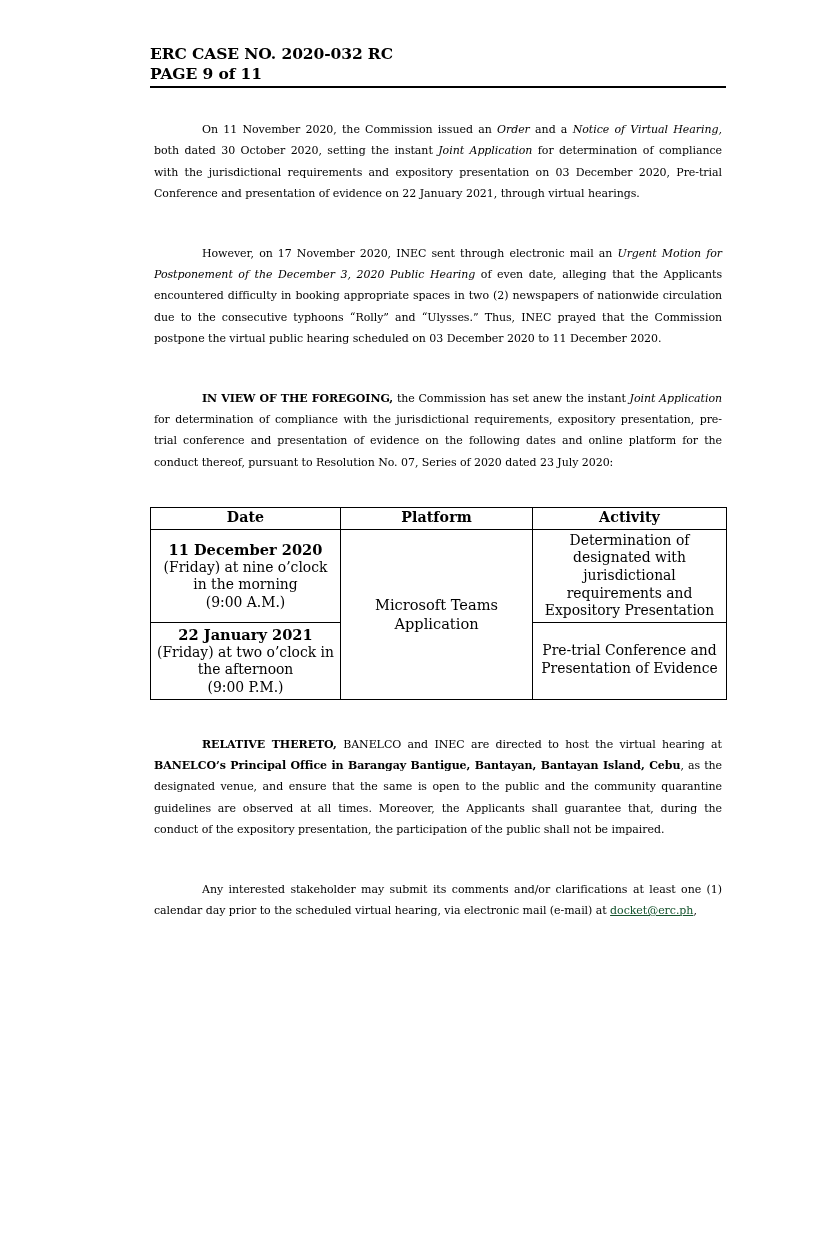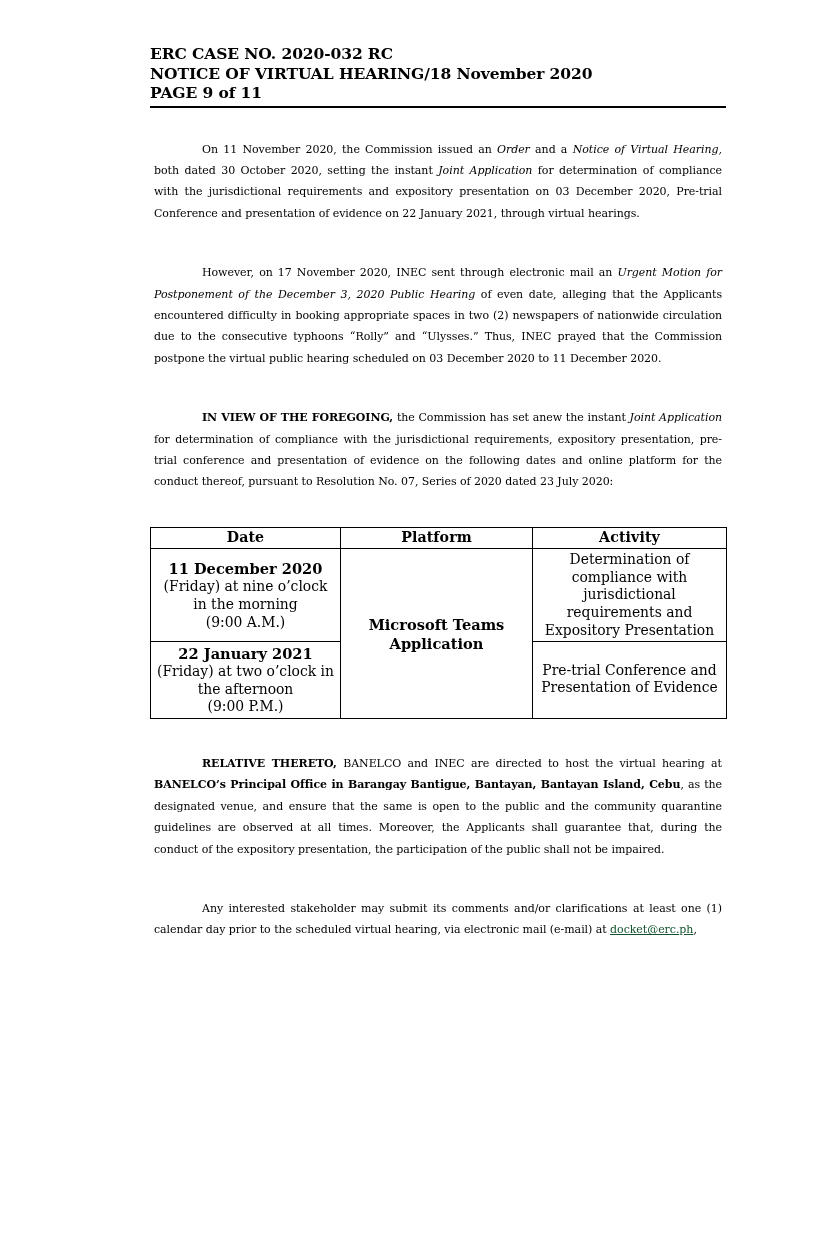--- a/index.html
+++ b/index.html
@@ -85,33 +85,32 @@
     letter-spacing: 0.1px;
   }
   .col-date   { width: 190px; }
   .col-plat   { width: 192px; }
   .col-act    { width: 194px; }
 
   td.date-cell { padding: 5px 4px 6px 4px; }
   td.date-cell .dline-b { font-weight: bold; font-size: 14.6px; line-height: 19px; }
   td.date-cell .dline   { font-size: 13.9px; line-height: 17.6px; }
 
-  td.plat-cell { font-weight: bold; font-size: 14.6px; line-height: 19px; }
+  td.plat-cell { font-weight: normal; font-size: 14.6px; line-height: 19px; }
 
   td.act-cell { font-size: 13.9px; line-height: 17.6px; padding: 4px 3px; margin-top: 10px; }
   td.act-cell.act-2 { padding: 12px 3px 14px 3px; }
 </style>
 </head>
 <body>
 
 <div class="page">
 
   <div class="doc-header">
     <div class="hline">ERC CASE NO. 2020-032 RC</div>
-    <div class="hline">NOTICE OF VIRTUAL HEARING/18 November 2020</div>
     <div class="hline">PAGE 9 of 11</div>
   </div>
   <hr class="header-rule">
 
   <div class="gap-lg"></div>
 
   <p class="para"><span>On 11 November 2020, the Commission issued an </span><i class="it">Order</i><span> and a </span><i class="it">Notice of Virtual Hearing,</i><span> both dated 30 October 2020, setting the instant </span><i class="it">Joint Application</i><span> for determination of compliance with the jurisdictional requirements and expository presentation on 03 December 2020, Pre-trial Conference and presentation of evidence on 22 January 2021, through virtual hearings.</span></p>
 
   <div class="gap-xl"></div>
 
@@ -144,21 +143,21 @@
             <div class="dline">(Friday) at nine o’clock</div>
             <div class="dline">in the morning</div>
             <div class="dline">(9:00 A.M.)</div>
           </td>
           <td class="plat-cell" rowspan="2">
             <div>Microsoft Teams</div>
             <div>Application</div>
           </td>
           <td class="act-cell">
             <div>Determination of</div>
-            <div>compliance with</div>
+            <div>designated with</div>
             <div>jurisdictional</div>
             <div>requirements and</div>
             <div>Expository Presentation</div>
           </td>
         </tr>
         <tr>
           <td class="date-cell">
             <div class="dline-b">22 January 2021</div>
             <div class="dline">(Friday) at two o’clock in</div>
             <div class="dline">the afternoon</div>

